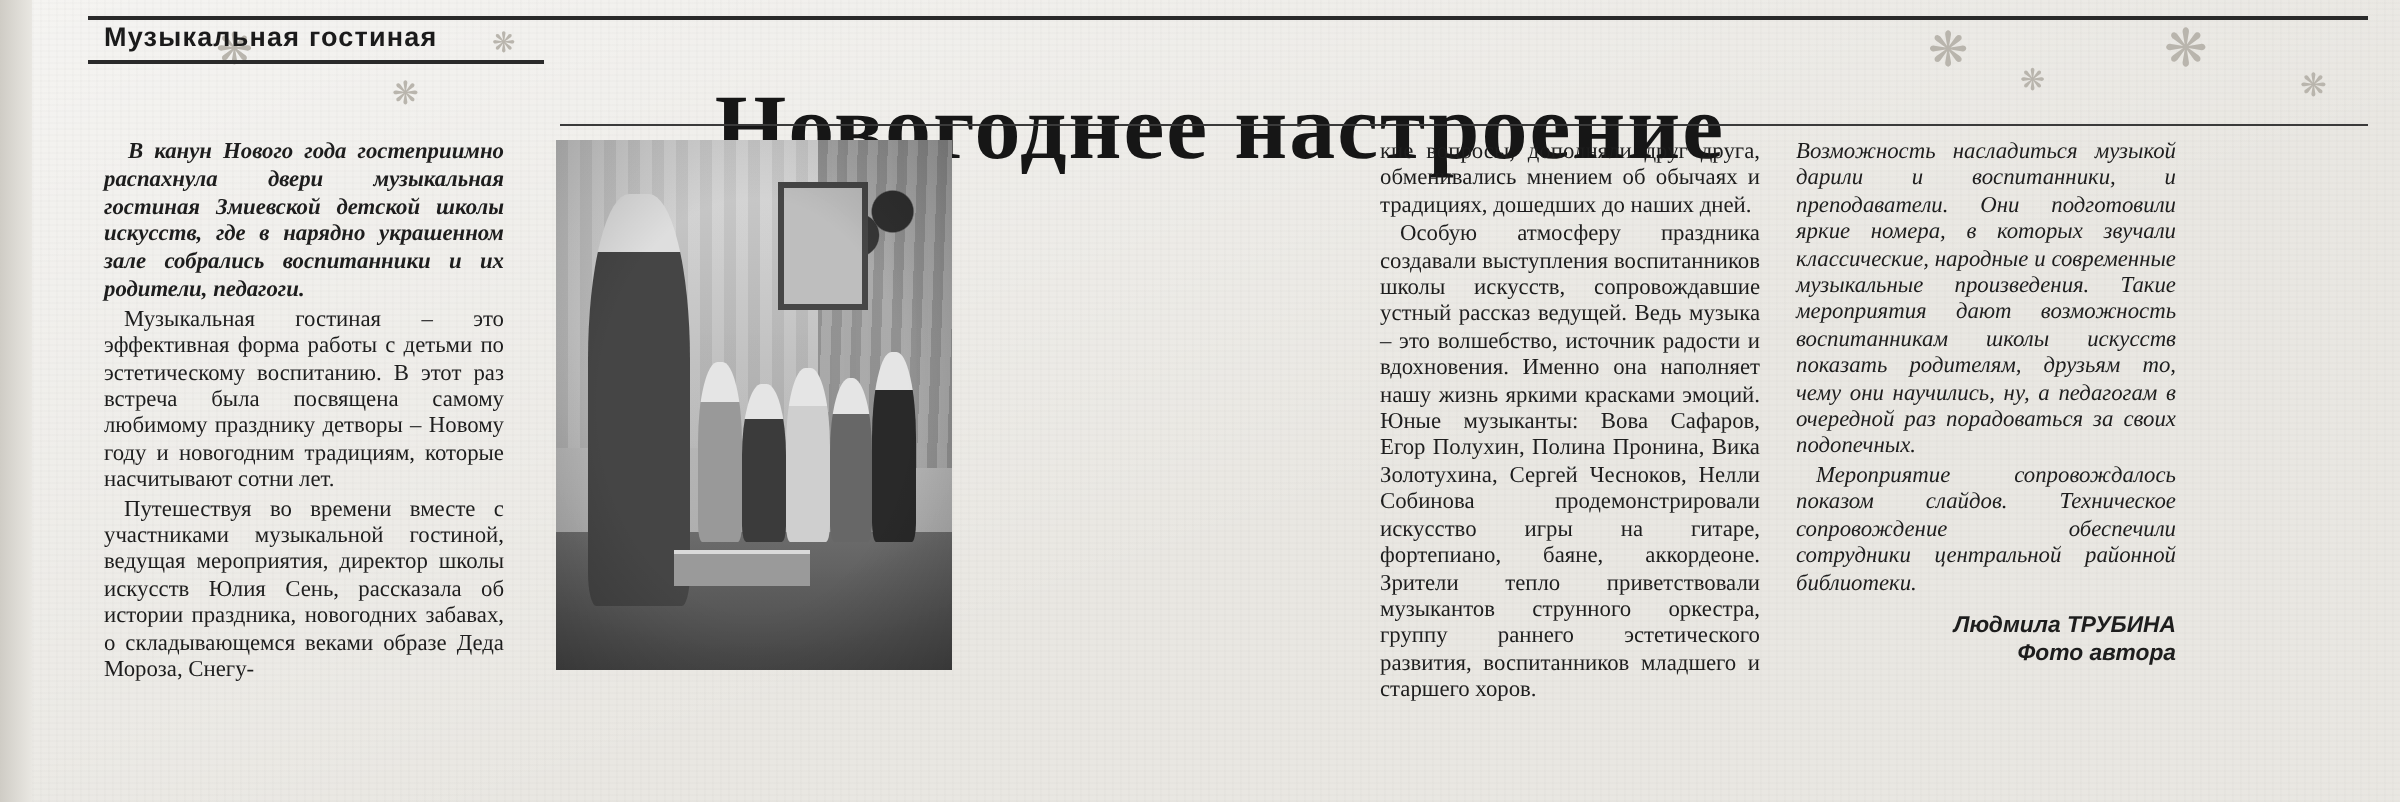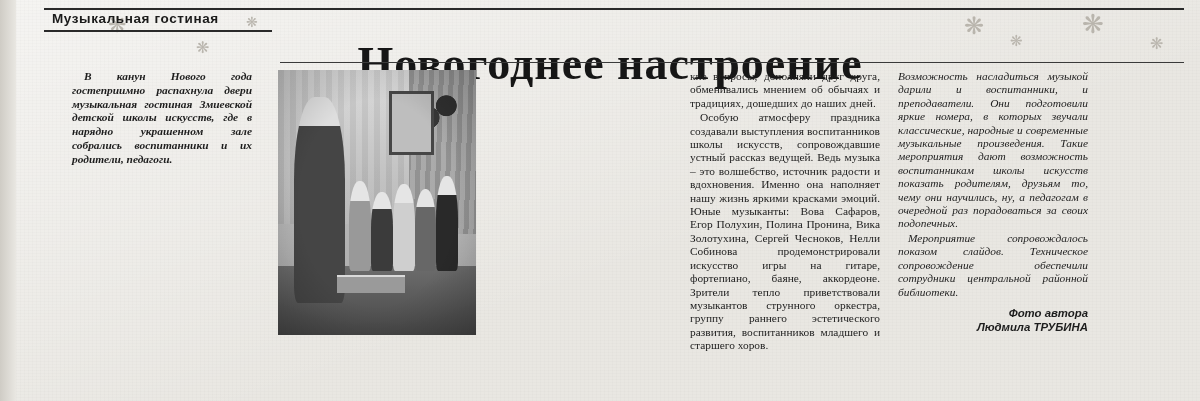--- a/index.html
+++ b/index.html
@@ -106,21 +106,20 @@
     text-justify: inter-word;
     hyphens: auto;
     color: #1d1d1d;
   }
   .col p { margin: 0 0 1px 0; text-indent: 10px; }
   .col p.lead {
     font-weight: bold;
     font-style: italic;
     text-indent: 12px;
     line-height: 13.8px;
-    margin-left: 20px;
   }
   #col1 { left: 52px; width: 200px; }
   #col2 { left: 278px; width: 198px; top: 344px; }
   #col3 { left: 490px; width: 186px; }
   #col4 { left: 690px; width: 190px; }
   #col5 { left: 898px; width: 190px; font-style: italic; }
 
   
   .photo {
     position: absolute;
@@ -212,20 +211,22 @@
   <span class="snow" style="left:1150px; top:36px; font-size:16px;">❋</span>
 
   <div class="kicker">Музыкальная  гостиная</div>
   <div class="kicker-underline"></div>
 
   <h1 class="headline">Новогоднее настроение</h1>
   <div class="head-rule"></div>
 
   <div class="col" id="col1">
     <p class="lead">В канун Нового года гостеприимно распахнула двери музыкальная гостиная Змиевской детской школы искусств, где в нарядно украшенном зале собрались воспитанники и их родители, педагоги.</p>
+    <p>Музыкальная гостиная – это эффективная форма работы с детьми по эстетическому воспитанию. В этот раз встреча была посвящена самому любимому празднику детворы – Новому году и новогодним традициям, которые насчитывают сотни лет.</p>
+    <p>Путешествуя во времени вместе с участниками музыкальной гостиной, ведущая мероприятия, директор школы искусств Юлия Сень, рассказала об истории праздника, новогодних забавах, о складывающемся веками образе Деда Мороза, Снегу-</p>
   </div>
 
   <div class="photo">
     <div class="sky"></div>
     <div class="wallpaper"></div>
     <div class="curtain"></div>
     <div class="plant"></div>
     <div class="frame"></div>
     <div class="floor"></div>
     <div class="teacher"></div>
@@ -242,18 +243,18 @@
 
   <div class="col" id="col4">
     <p style="text-indent:0">кие вопросы, дополняли друг друга, обменивались мнением об обычаях и традициях, дошедших до наших дней.</p>
     <p>Особую атмосферу праздника создавали выступления воспитанников школы искусств, сопровождавшие устный рассказ ведущей. Ведь музыка – это волшебство, источник радости и вдохновения. Именно она наполняет нашу жизнь яркими красками эмоций. Юные музыканты: Вова Сафаров, Егор Полухин, Полина Пронина, Вика Золотухина, Сергей Чесноков, Нелли Собинова продемонстрировали искусство игры на гитаре, фортепиано, баяне, аккордеоне. Зрители тепло приветствовали музыкантов струнного оркестра, группу раннего эстетического развития, воспитанников младшего и старшего хоров.</p>
   </div>
 
   <div class="col" id="col5">
     <p style="text-indent:0">Возможность насладиться музыкой дарили и воспитанники, и преподаватели. Они подготовили яркие номера, в которых звучали классические, народные и современные музыкальные произведения. Такие мероприятия дают возможность воспитанникам школы искусств показать родителям, друзьям то, чему они научились, ну, а педагогам в очередной раз порадоваться за своих подопечных.</p>
     <p>Мероприятие сопровождалось показом слайдов. Техническое сопровождение обеспечили сотрудники центральной районной библиотеки.</p>
     <div class="sig">
+      <div>Людмила ТРУБИНА</div>
       <div>Фото автора</div>
-      <div>Людмила ТРУБИНА</div>
     </div>
   </div>
 
 </div>
 
 </body></html>

